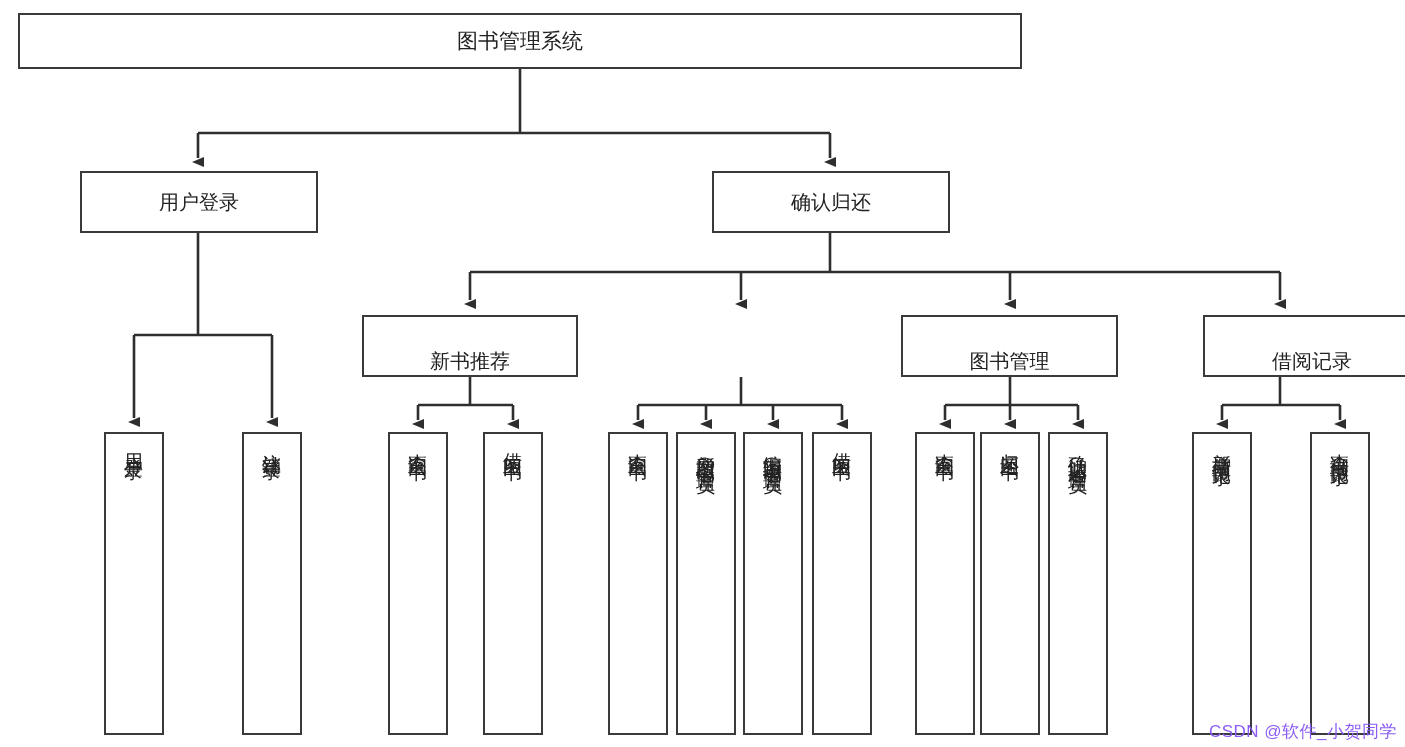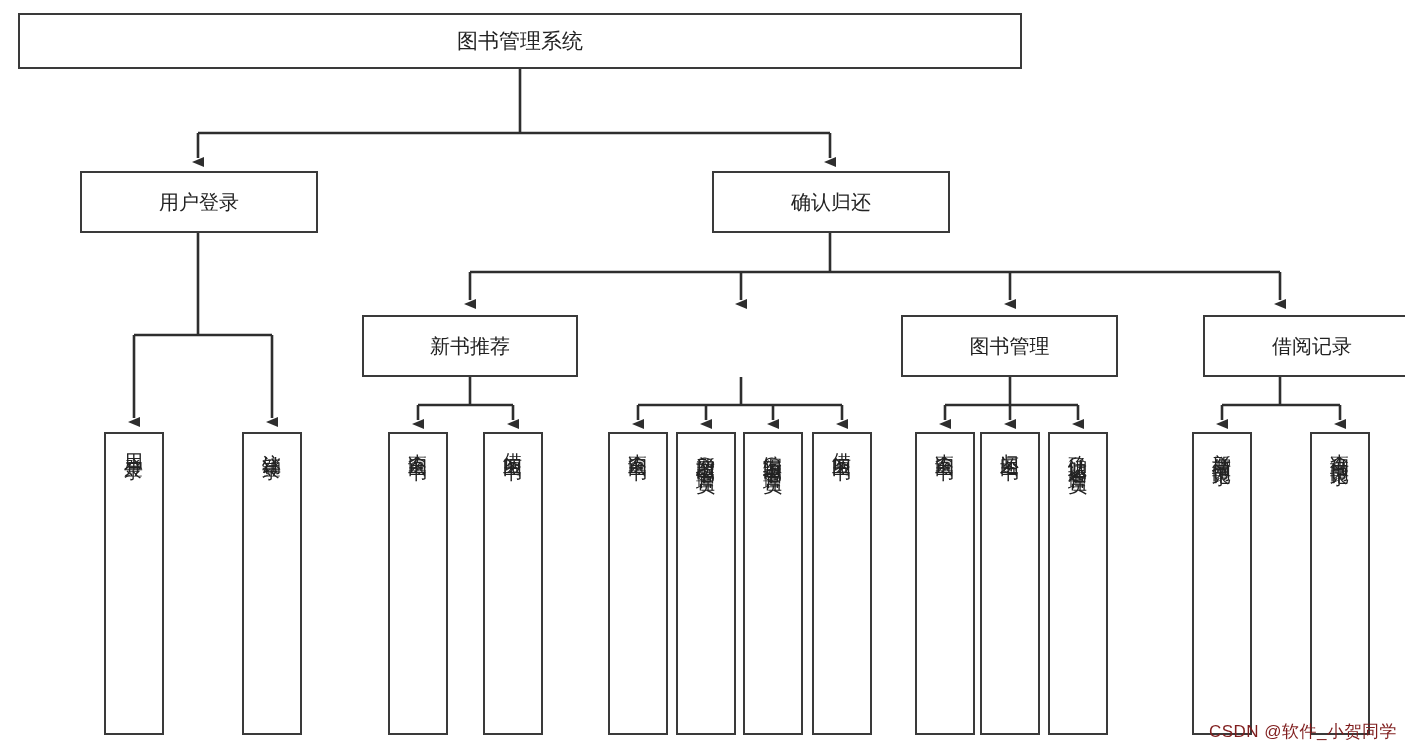--- a/index.html
+++ b/index.html
@@ -23,21 +23,21 @@
     color:#222222;
   }
   .node.root{
     left:18px;top:13px;width:1004px;height:56px;
     font-size:21px;
   }
   .node.lvl1{
     height:62px;font-size:20px;
   }
   .node.lvl2{
-    height:62px;font-size:20px;
+    height:62px;font-size:20px;align-items:flex-end;
   }
   .node.leaf{
     width:60px;top:432px;height:303px;
     font-size:19px;
     align-items:flex-start;
     padding-top:4px;
   }
   .vtext{
     writing-mode:vertical-rl;
     text-orientation:upright;
@@ -46,21 +46,21 @@
     white-space:nowrap;
     display:block;
   }
   .leaf{align-items:center;}
   .leaf.tall{align-items:flex-start;padding-top:6px;}
 
   .watermark{
     position:absolute;
     right:8px;bottom:4px;
     font-size:17px;
-    color:#7f1d1d;
+    color:#8b5cf6;
     letter-spacing:0.5px;
     white-space:nowrap;
     pointer-events:none;
   }
 </style>
 </head>
 <body>
 
 <div id="stage">
 

